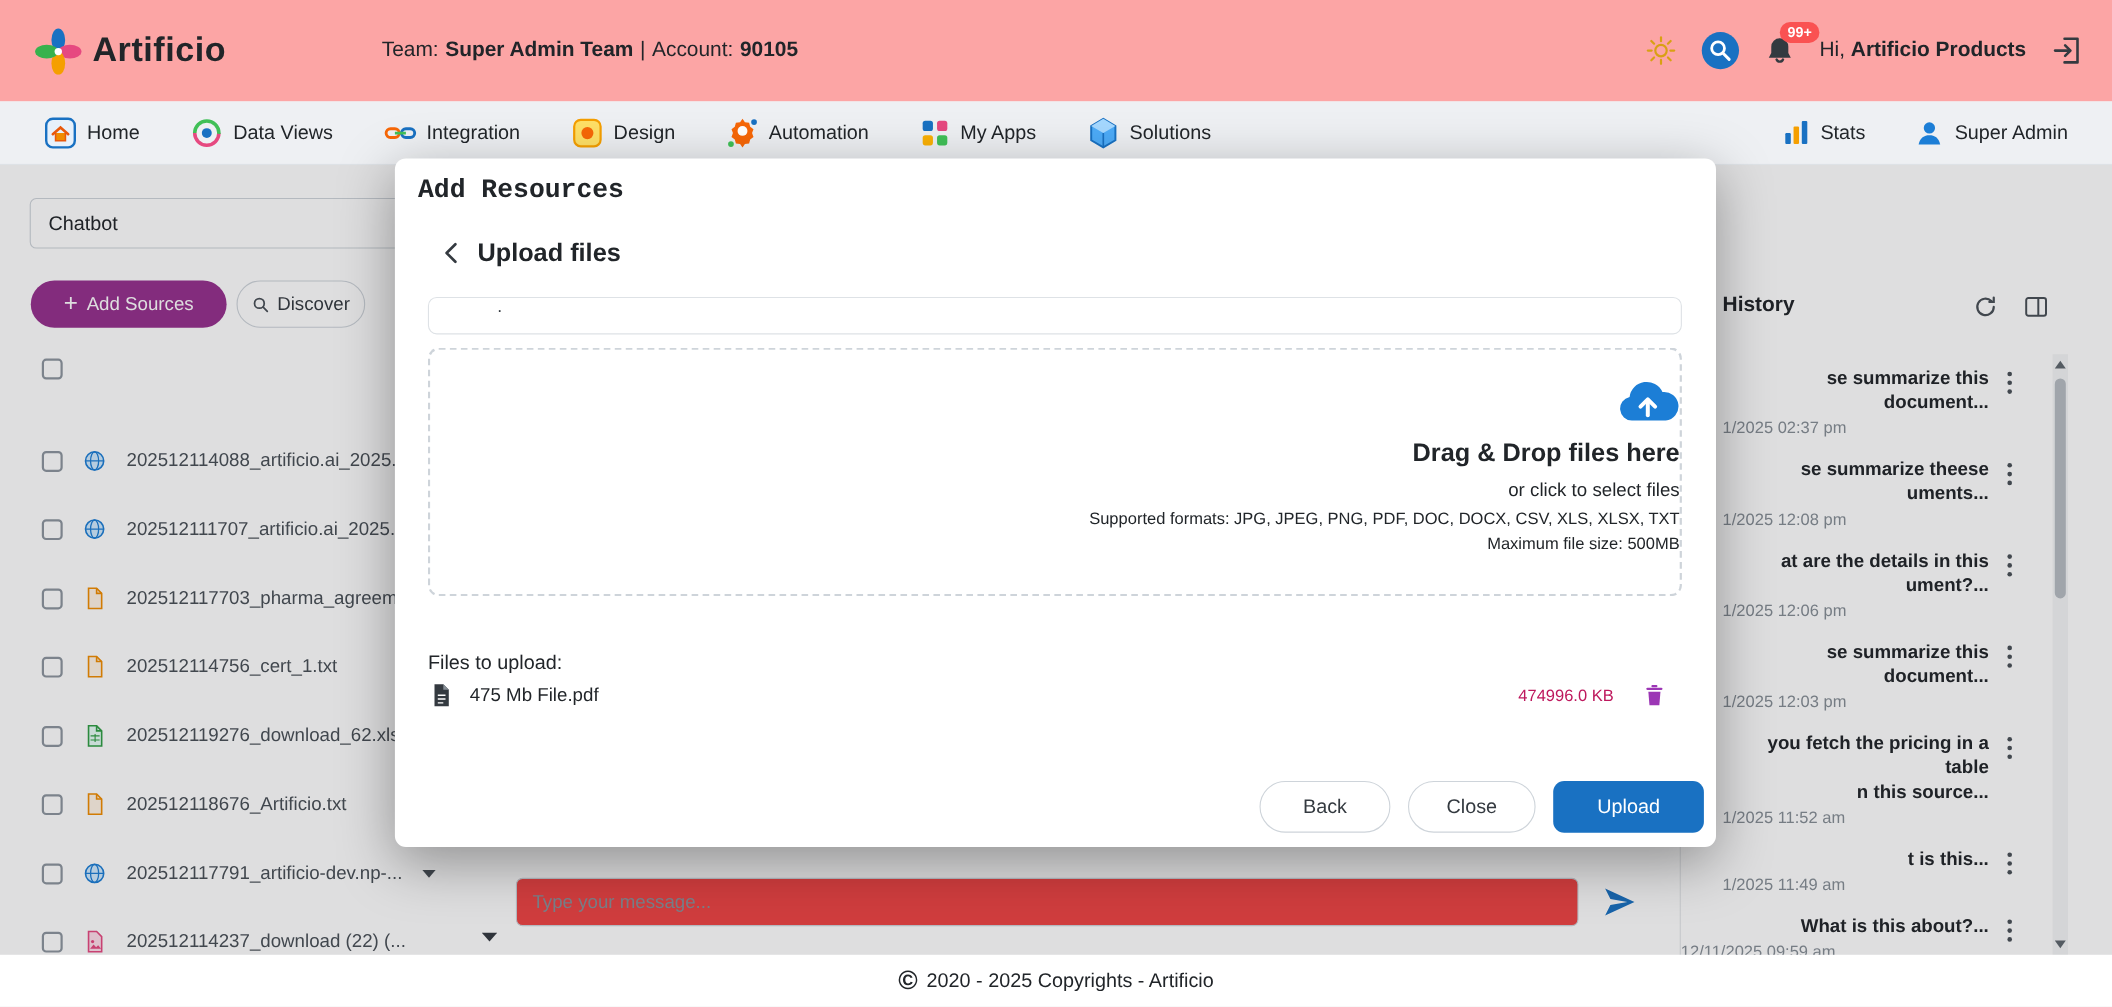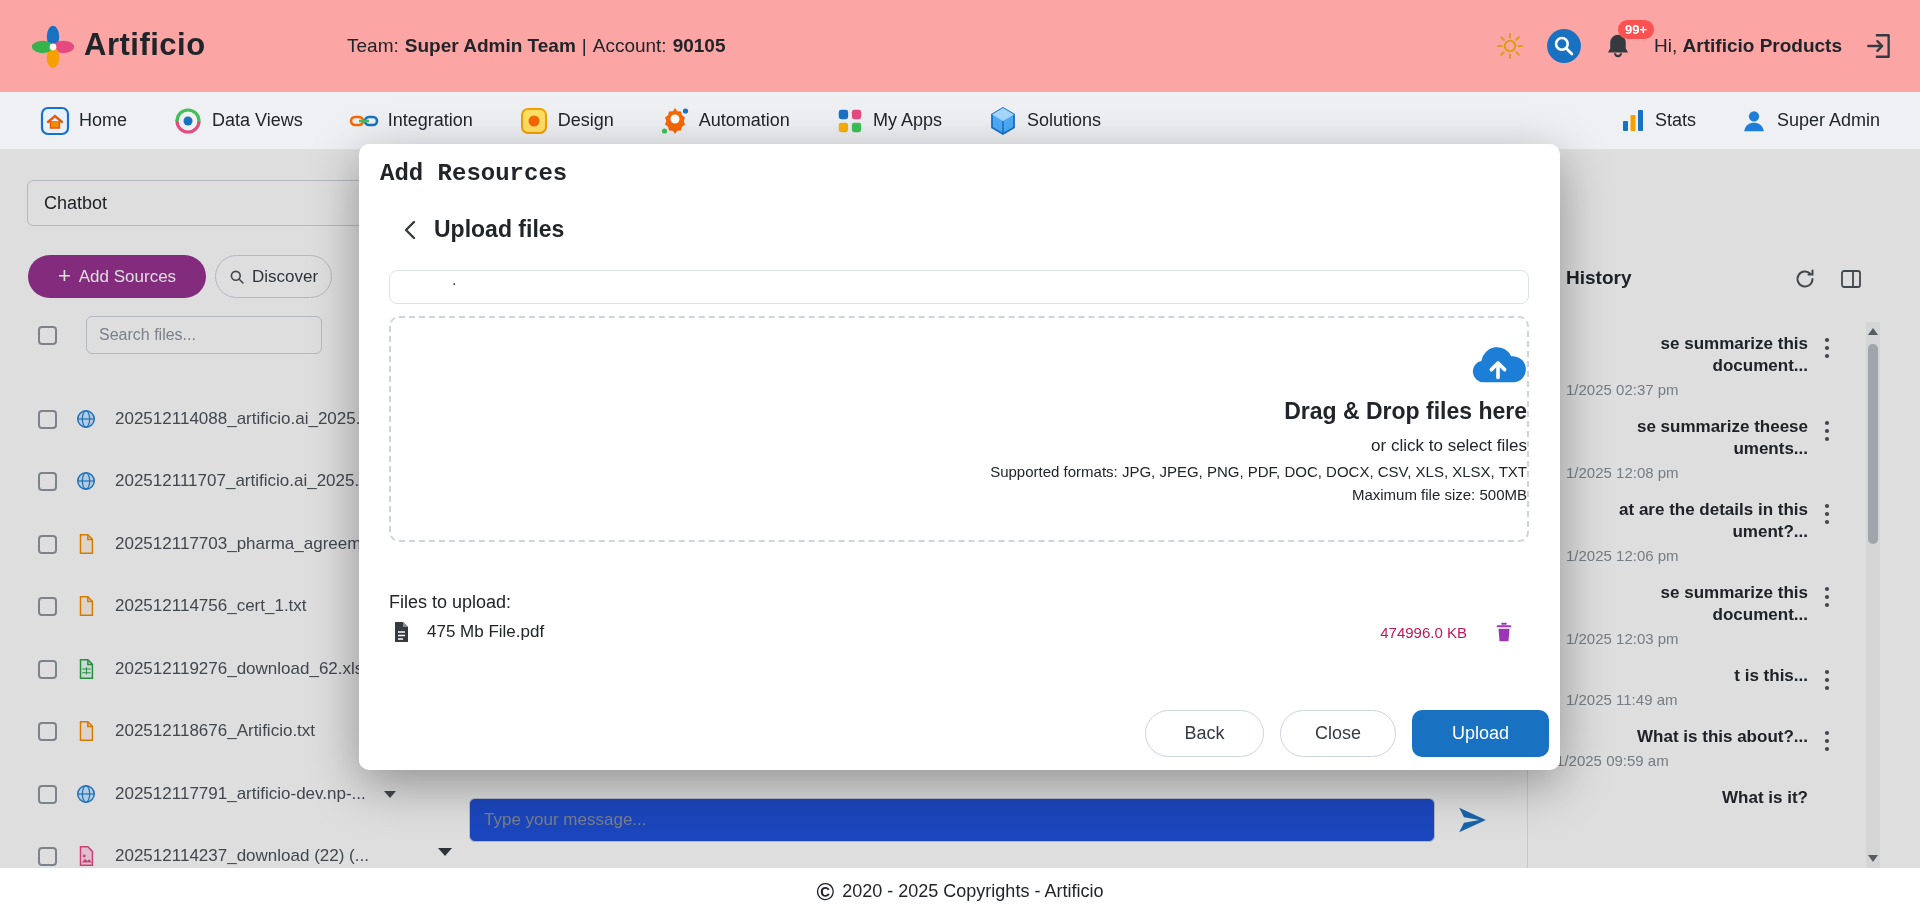--- a/index.html
+++ b/index.html
@@ -46,21 +46,21 @@
   .search-files{position:absolute;left:86px;top:316px;width:236px;height:38px;border:1px solid #ced4da;border-radius:6px;
            font-size:16px;color:#495057;padding:0 12px;box-sizing:border-box;font-family:"Liberation Sans",sans-serif;}
   .search-files::placeholder,.msg-input::placeholder{color:#8a929b;}
   .file-list{position:absolute;left:0;top:398px;width:440px;}
   .file-row{position:absolute;left:38px;display:flex;align-items:center;gap:18px;height:24px;}
   .file-row .fname{font-size:17px;color:#495057;white-space:nowrap;}
   .caret{width:0;height:0;border-left:6px solid transparent;border-right:6px solid transparent;border-top:7px solid #495057;}
   .list-caret{position:absolute;left:438px;top:848px;width:0;height:0;border-left:7px solid transparent;border-right:7px solid transparent;border-top:8px solid #343a40;}
 
   .msg-input{position:absolute;left:469px;top:798px;width:966px;height:44px;border:1px solid #ced4da;border-radius:6px;
-           font-size:17px;padding:0 14px;box-sizing:border-box;background:#1d4ed8;font-family:"Liberation Sans",sans-serif;}
+           font-size:17px;padding:0 14px;box-sizing:border-box;background:#ef4444;font-family:"Liberation Sans",sans-serif;}
   .send-btn{position:absolute;left:1456px;top:804px;background:none;border:0;cursor:pointer;padding:0;}
 
   
   .history{position:absolute;left:1527px;top:255px;width:334px;height:613px;border-left:1px solid #e3e6e9;box-sizing:border-box;}
   .hist-head{position:absolute;left:0;top:10px;width:334px;height:30px;}
   .hist-title{position:absolute;left:38px;top:2px;font-size:19px;font-weight:700;}
   .hist-refresh{position:absolute;left:266px;top:3px;cursor:pointer;}
   .hist-panel-toggle{position:absolute;left:312px;top:3px;cursor:pointer;}
   .hist-list{position:absolute;left:0;top:78px;width:320px;}
   .hist-item{position:relative;margin-bottom:17px;padding-right:40px;box-sizing:border-box;cursor:pointer;}
@@ -293,21 +293,20 @@
     <span>
       <svg width="16" height="16" viewBox="0 0 20 20" fill="none" stroke="#495057" stroke-width="2">
         <circle cx="8.5" cy="8.5" r="5.5"></circle>
           <line x1="12.8" y1="12.8" x2="17.5" y2="17.5" stroke-linecap="round"></line>
       </svg>
     </span>
     <span>Discover</span>
   </button>
 
   <input type="checkbox" class="chk selectall" style="">
-  <input class="search-files" placeholder="Search files..." style="">
 
   <div class="file-list">
 
     <div class="file-row" style="top:9px">
       <input type="checkbox" class="chk" style="">
       <span>
           <svg width="22" height="22" viewBox="0 0 24 24">
             <circle cx="12" cy="12" r="9" fill="#d0ebff" stroke="#1c7ed6" stroke-width="1.6"></circle>
             <ellipse cx="12" cy="12" rx="4" ry="9" fill="none" stroke="#1c7ed6" stroke-width="1.3"></ellipse>
             <line x1="3" y1="12" x2="21" y2="12" stroke="#1c7ed6" stroke-width="1.3"></line>
@@ -459,20 +458,32 @@
         <div class="hist-d">1/2025 12:03 pm</div>
         <span class="kebab">
             <svg width="6" height="22" viewBox="0 0 6 22" fill="#495057">
               <circle cx="3" cy="3" r="2.1"></circle>
               <circle cx="3" cy="11" r="2.1"></circle>
               <circle cx="3" cy="19" r="2.1"></circle>
             </svg>
           </span>
       </div>
       <div class="hist-item clipped">
+        <div class="hist-t">you fetch the pricing in a table
+n this source...</div>
+        <div class="hist-d">1/2025 11:52 am</div>
+        <span class="kebab">
+            <svg width="6" height="22" viewBox="0 0 6 22" fill="#495057">
+              <circle cx="3" cy="3" r="2.1"></circle>
+              <circle cx="3" cy="11" r="2.1"></circle>
+              <circle cx="3" cy="19" r="2.1"></circle>
+            </svg>
+          </span>
+      </div>
+      <div class="hist-item clipped">
         <div class="hist-t">t is this...</div>
         <div class="hist-d">1/2025 11:49 am</div>
         <span class="kebab">
             <svg width="6" height="22" viewBox="0 0 6 22" fill="#495057">
               <circle cx="3" cy="3" r="2.1"></circle>
               <circle cx="3" cy="11" r="2.1"></circle>
               <circle cx="3" cy="19" r="2.1"></circle>
             </svg>
           </span>
       </div>

